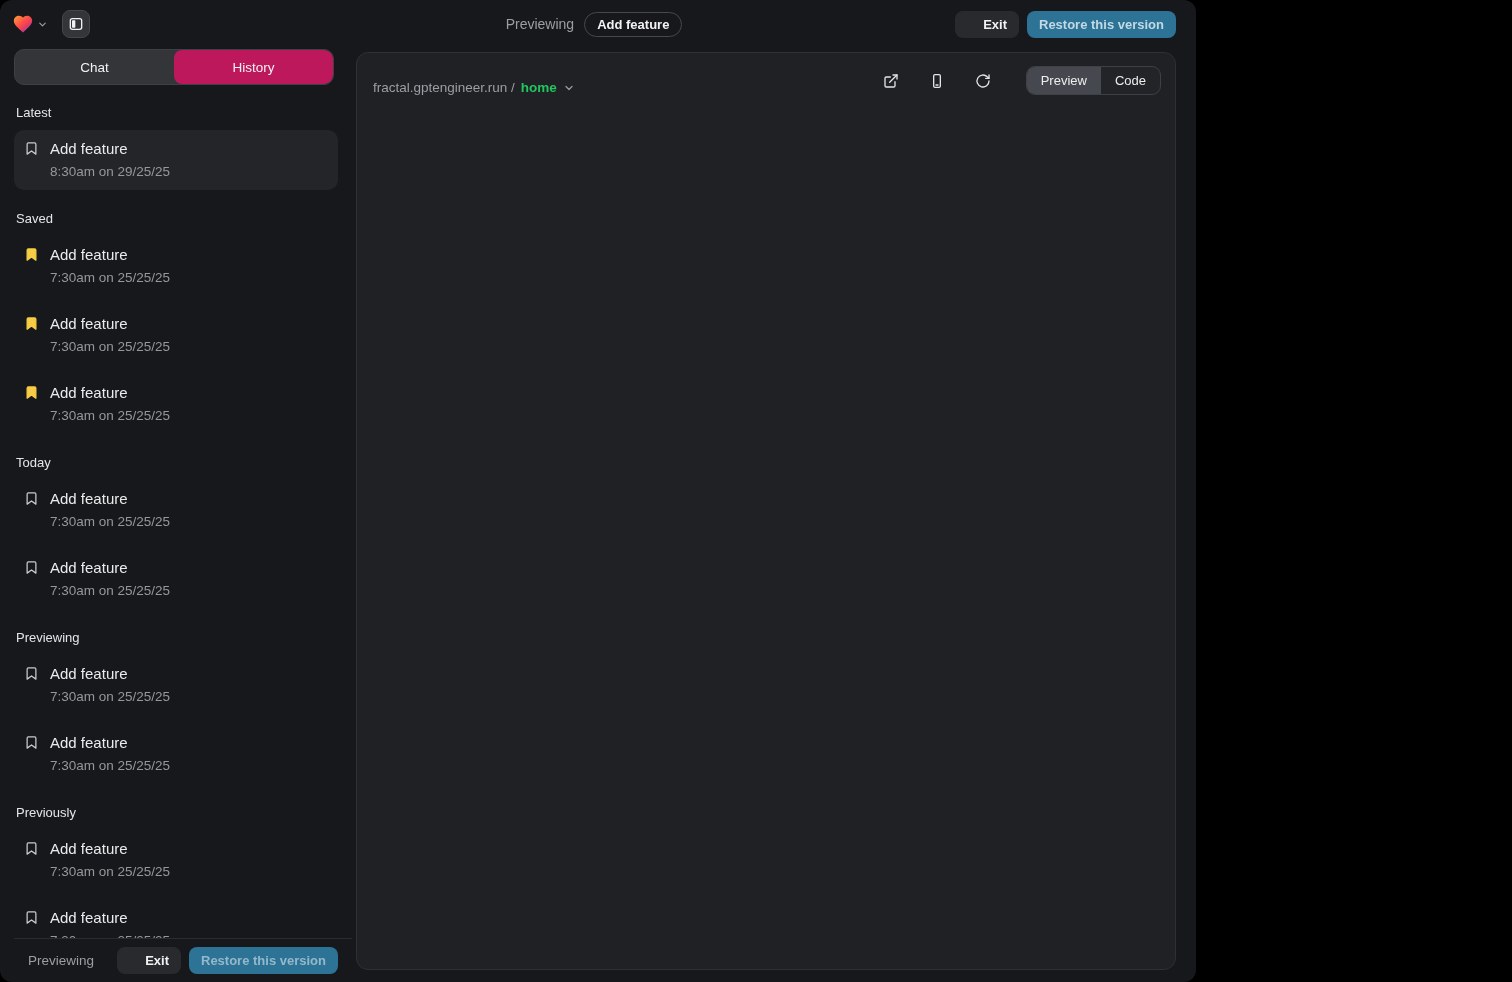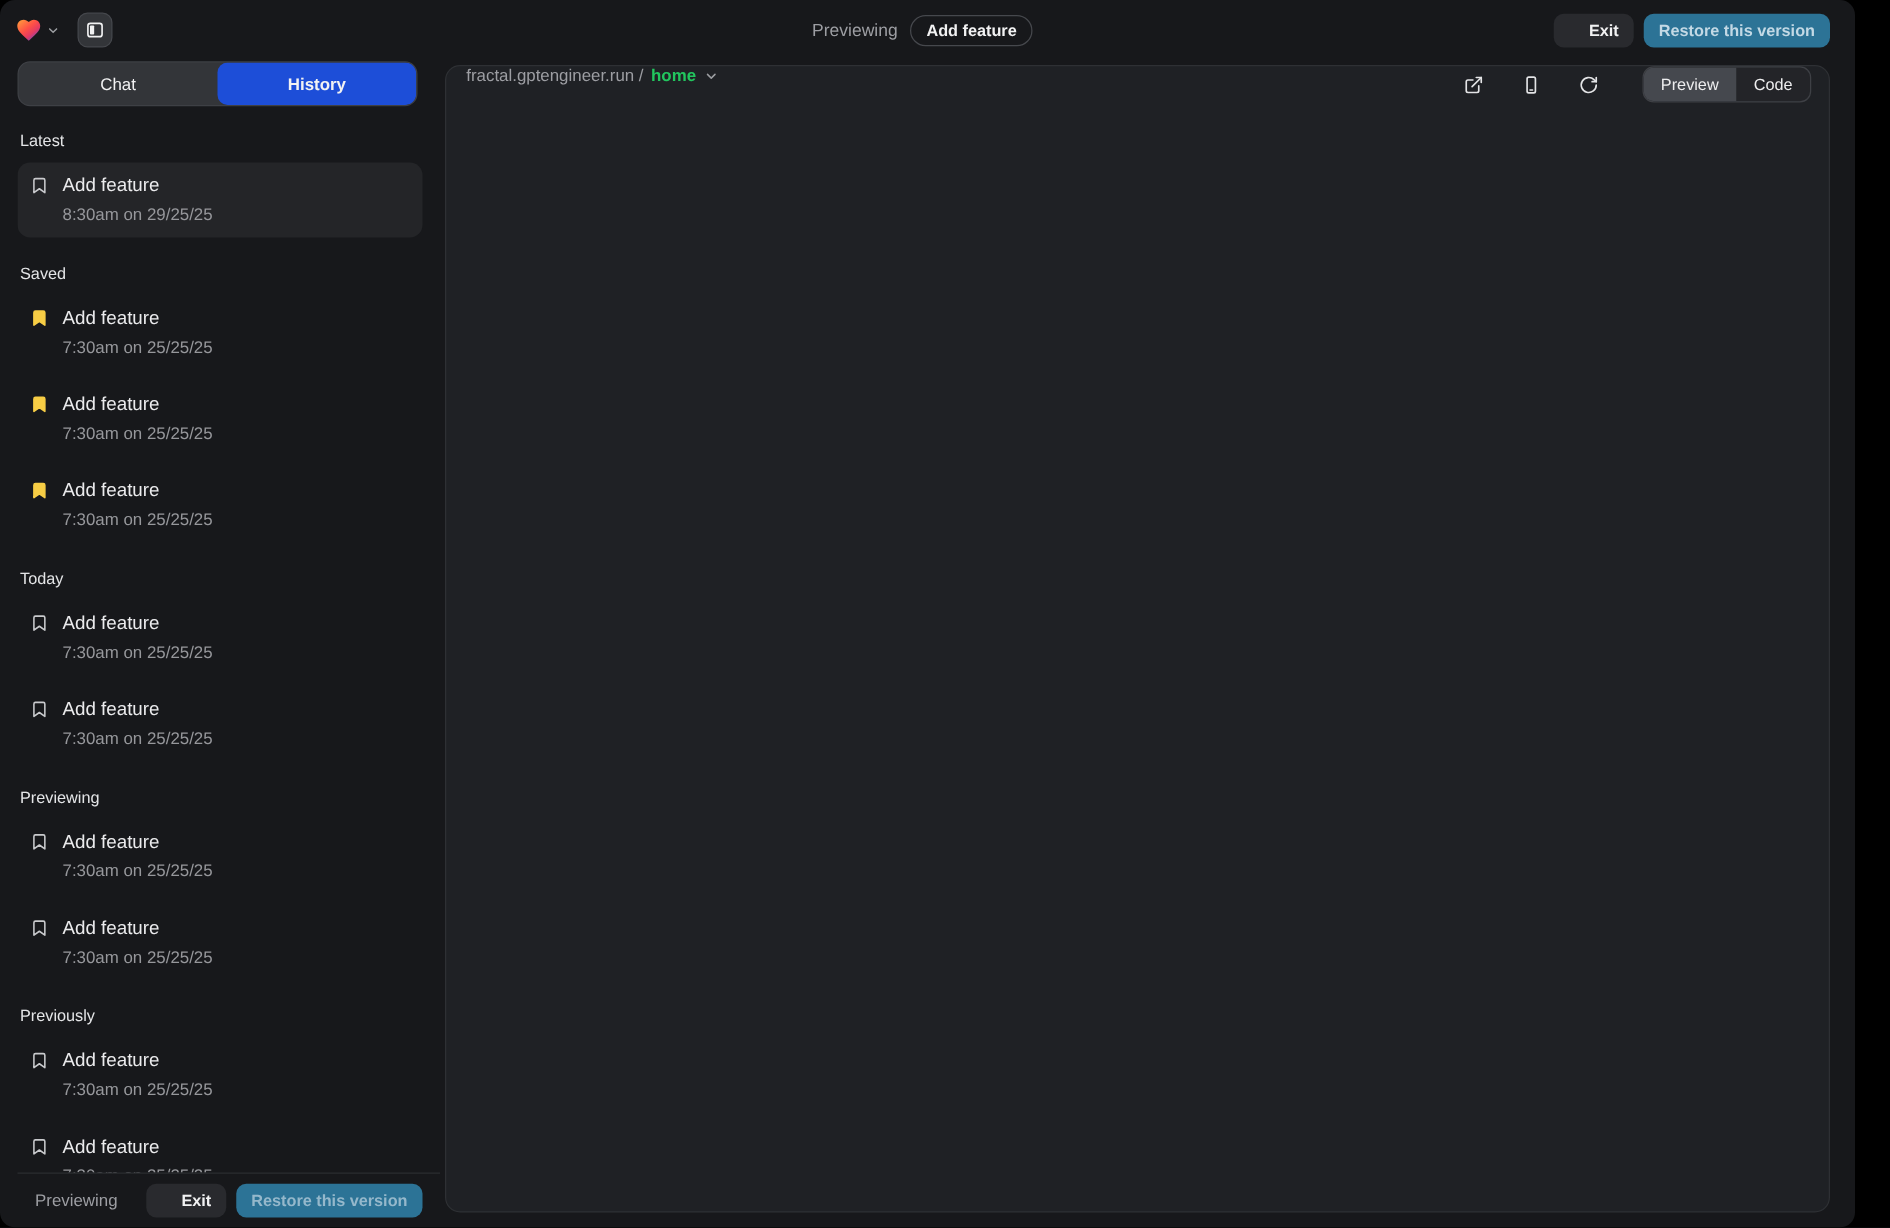--- a/index.html
+++ b/index.html
@@ -1,18 +1,18 @@
 <!DOCTYPE html>
 <html><head>
 <meta charset="utf-8">
 <style>
   * { margin:0; padding:0; box-sizing:border-box; }
   html,body { width:1512px; height:982px; background:#000; font-family:"Liberation Sans", sans-serif; }
   .app {
-    width:1484px; height:982px; background:#17181b; border-radius:12px;
+    width:1196px; height:982px; background:#17181b; border-radius:12px;
     display:flex; flex-direction:column; overflow:hidden; color:#ededee;
   }
   
   .topbar {
     height:48px; flex:0 0 48px; display:grid; grid-template-columns:1fr auto 1fr;
     align-items:center; padding:0 20px 0 12px;
   }
   .topbar-left { display:flex; align-items:center; gap:6px; }
   .logo-wrap { display:flex; align-items:center; gap:3px; cursor:pointer; }
   .chev { color:#9b9da1; display:inline-flex; }
@@ -40,42 +40,42 @@
   
   .sidebar { flex:0 0 352px; display:flex; flex-direction:column; min-height:0; padding:0 0 0 14px; }
   .tabs {
     flex:0 0 36px; display:flex; background:#333539; border:1px solid #3e4045;
     border-radius:10px; overflow:hidden; margin:1px 18px 6px 0;
   }
   .tab {
     flex:1; display:flex; align-items:center; justify-content:center;
     font-size:13.5px; color:#f2f2f3; cursor:pointer; border-radius:8px;
   }
-  .tab.active { background:#1d4ed8; font-weight:700; }
+  .tab.active { background:#be185d; font-weight:400; }
   .history-list { flex:1; overflow:hidden; padding:2px 14px 0 0; }
   .section-title { font-size:13px; color:#e4e5e7; padding:12px 2px 10px; }
   .h-item {
     display:flex; gap:10px; padding:8px 10px; border-radius:10px; margin-bottom:9px; cursor:pointer;
   }
   .h-item.highlighted { background:#242528; }
   .bm { flex:0 0 16px; margin-top:3px; color:#c9cacd; display:inline-flex; }
   .bm.filled { color:#f7cd45; }
   .h-title { font-size:15px; font-weight:500; color:#ebebed; line-height:22px; }
   .h-time { font-size:13.5px; color:#96979b; line-height:20px; margin-top:2px; }
   .sidebar-footer {
     flex:0 0 44px; display:flex; align-items:center; gap:8px;
     border-top:1px solid #2b2c30; padding:0 14px 0 14px; margin-right:0;
   }
   .sidebar-footer .status { font-size:13.5px; color:#9d9ea3; margin-right:auto; }
   
   .preview-panel {
     flex:1; margin:4px 20px 12px 4px; background:#1f2125; border:1px solid #2e3034;
     border-radius:12px; display:flex; flex-direction:column; min-height:0;
   }
-  .panel-header { flex:0 0 42px; display:flex; align-items:flex-start; padding:0 14px 0 16px; }
+  .panel-header { flex:0 0 42px; display:flex; align-items:flex-end; padding:0 14px 0 16px; }
   .url-group { display:flex; align-items:center; gap:6px; cursor:pointer; }
   .url-prefix { font-size:13.5px; color:#9d9ea3; }
   .url-current { font-size:13.5px; color:#22c55e; font-weight:700; }
   .panel-actions { margin-left:auto; display:flex; align-items:center; gap:20px; }
   .icon-btn {
     width:26px; height:26px; display:flex; align-items:center; justify-content:center;
     color:#e3e4e6; background:transparent; border:none; cursor:pointer; border-radius:6px;
   }
   .view-toggle {
     display:flex; margin-left:10px; border:1px solid #3e4045; border-radius:9px;

